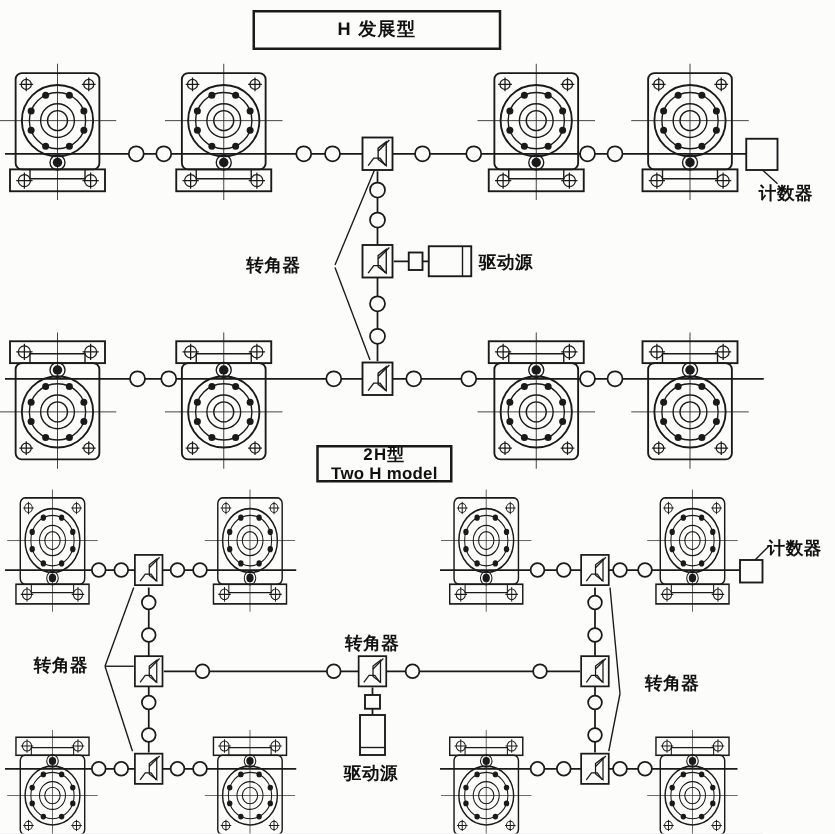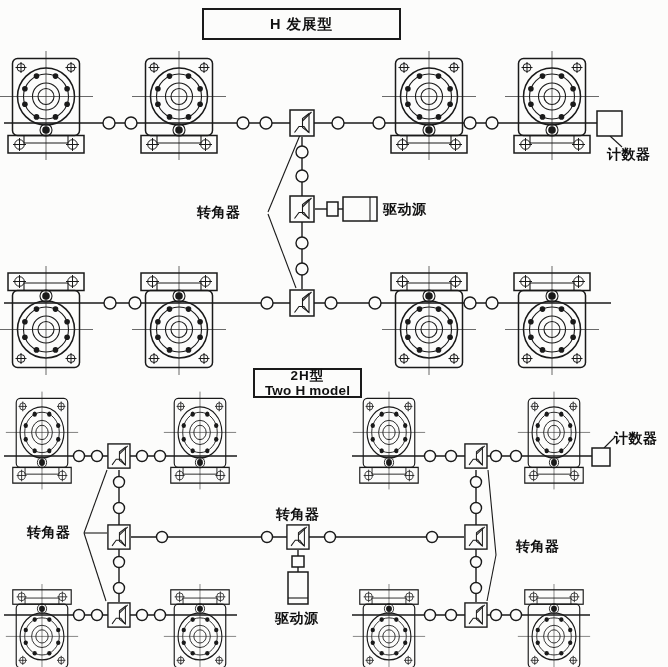--- a/index.html
+++ b/index.html
@@ -211,21 +211,21 @@
     <path class="ln2" d="M288,598 H308"></path>
   </g>
 
   <rect class="wh" x="597" y="111" width="25" height="25"></rect>
   <rect class="wh" x="592" y="448" width="18" height="18"></rect>
 </svg>
 
 <div class="titlebox" style="left:202px;top:8px;width:195px;height:28px;">
   <div class="t-cn">H 发展型</div>
 </div>
-<div class="titlebox" style="left:253px;top:368px;width:105px;height:26px;">
+<div class="titlebox" style="left:253px;top:356px;width:105px;height:26px;">
   <div class="t-cn" style="font-size:13.5px;">2H型</div>
   <div class="t-en" style="font-size:13.5px;text-decoration:underline;">Two H model</div>
 </div>
 
 <div class="lbl" style="left:197px;top:204px;">转角器</div>
 <div class="lbl" style="left:383px;top:201px;">驱动源</div>
 <div class="lbl" style="left:607px;top:146px;">计数器</div>
 
 <div class="lbl" style="left:27px;top:524px;">转角器</div>
 <div class="lbl" style="left:276px;top:506px;">转角器</div>

